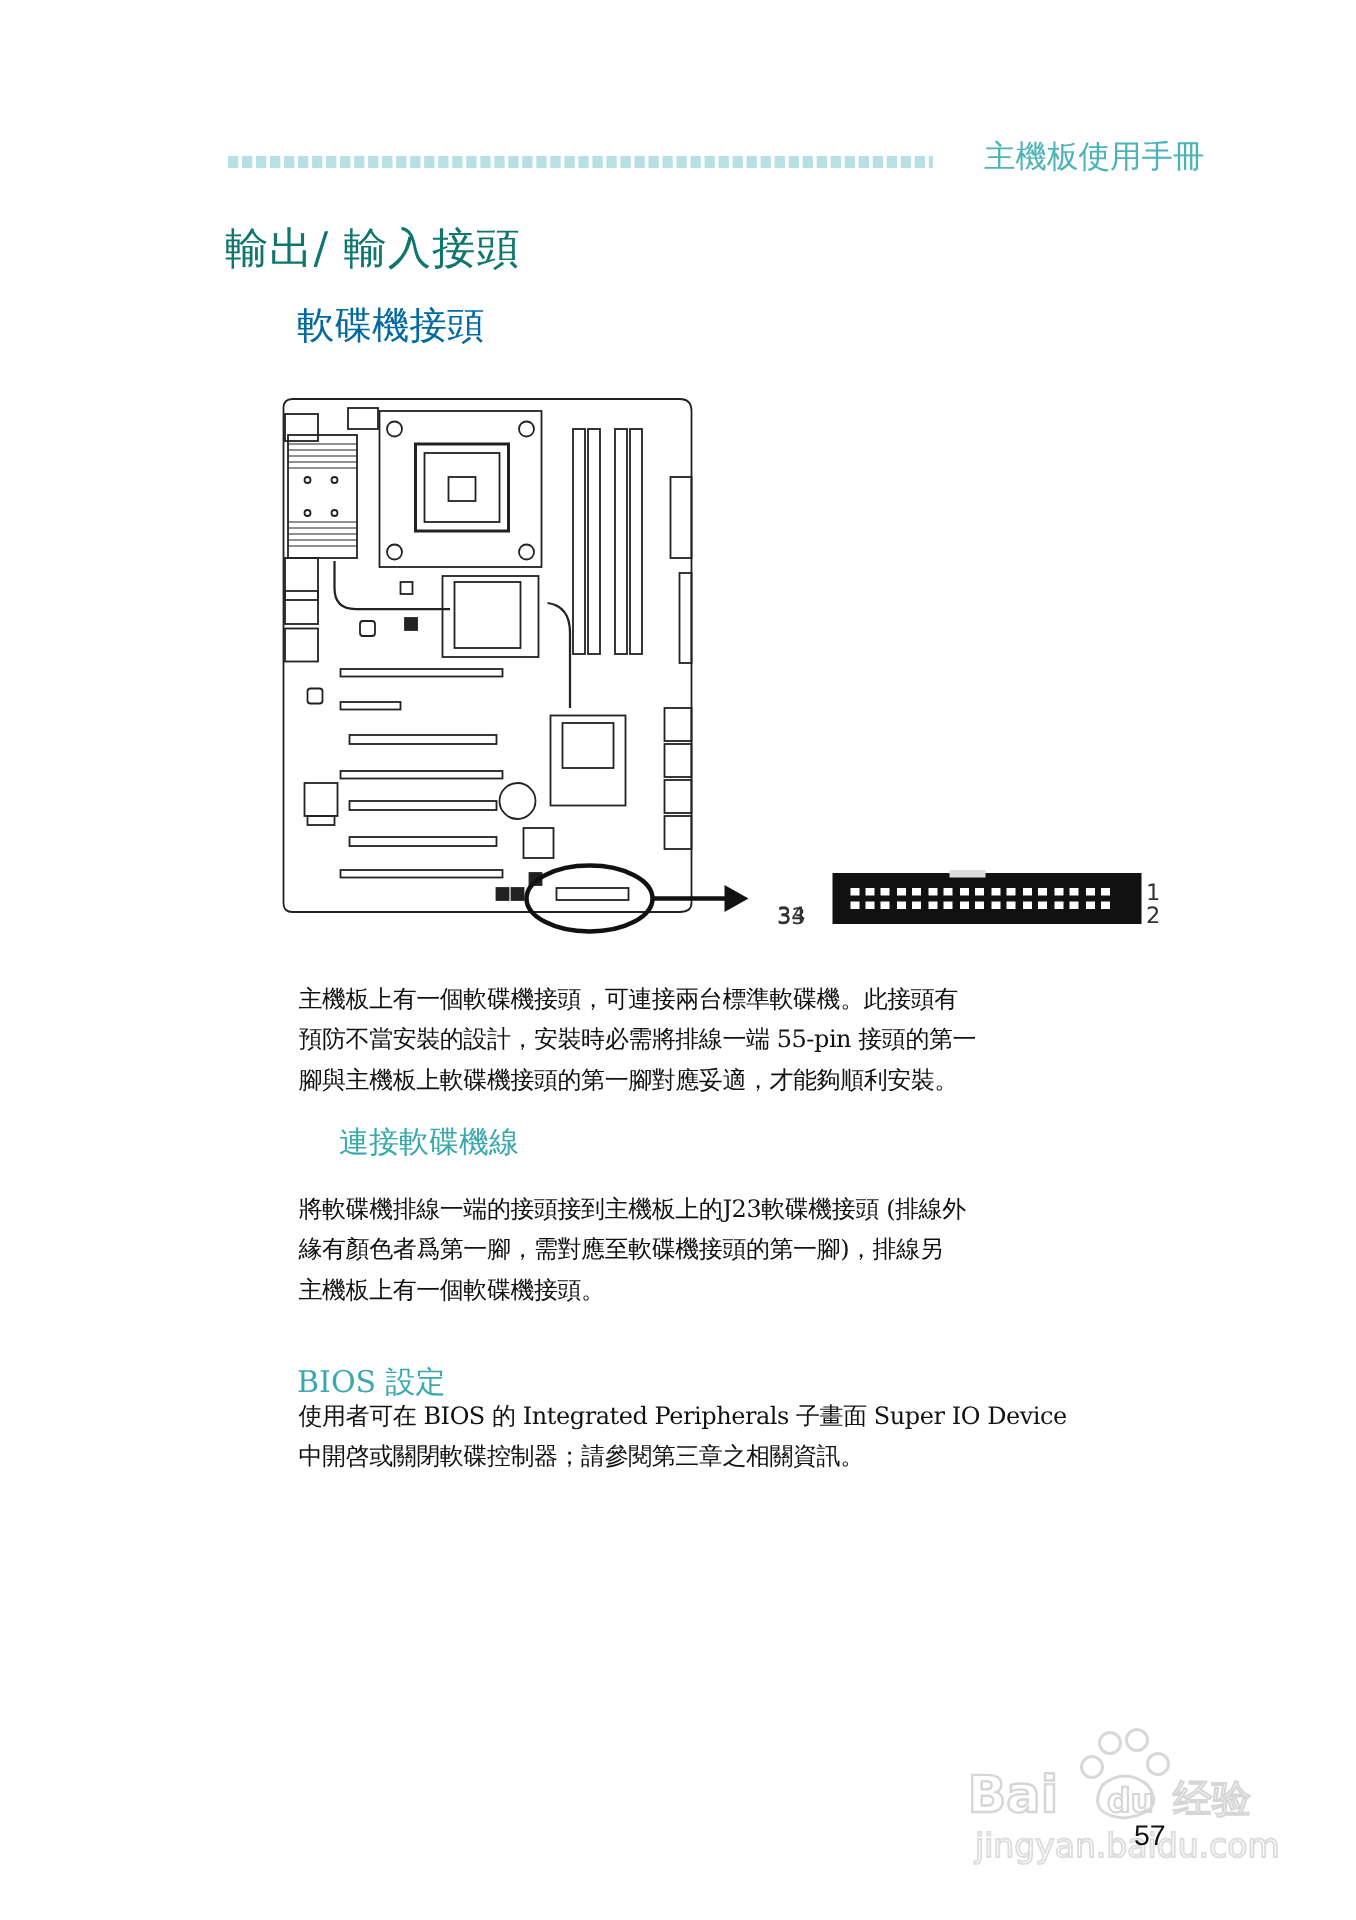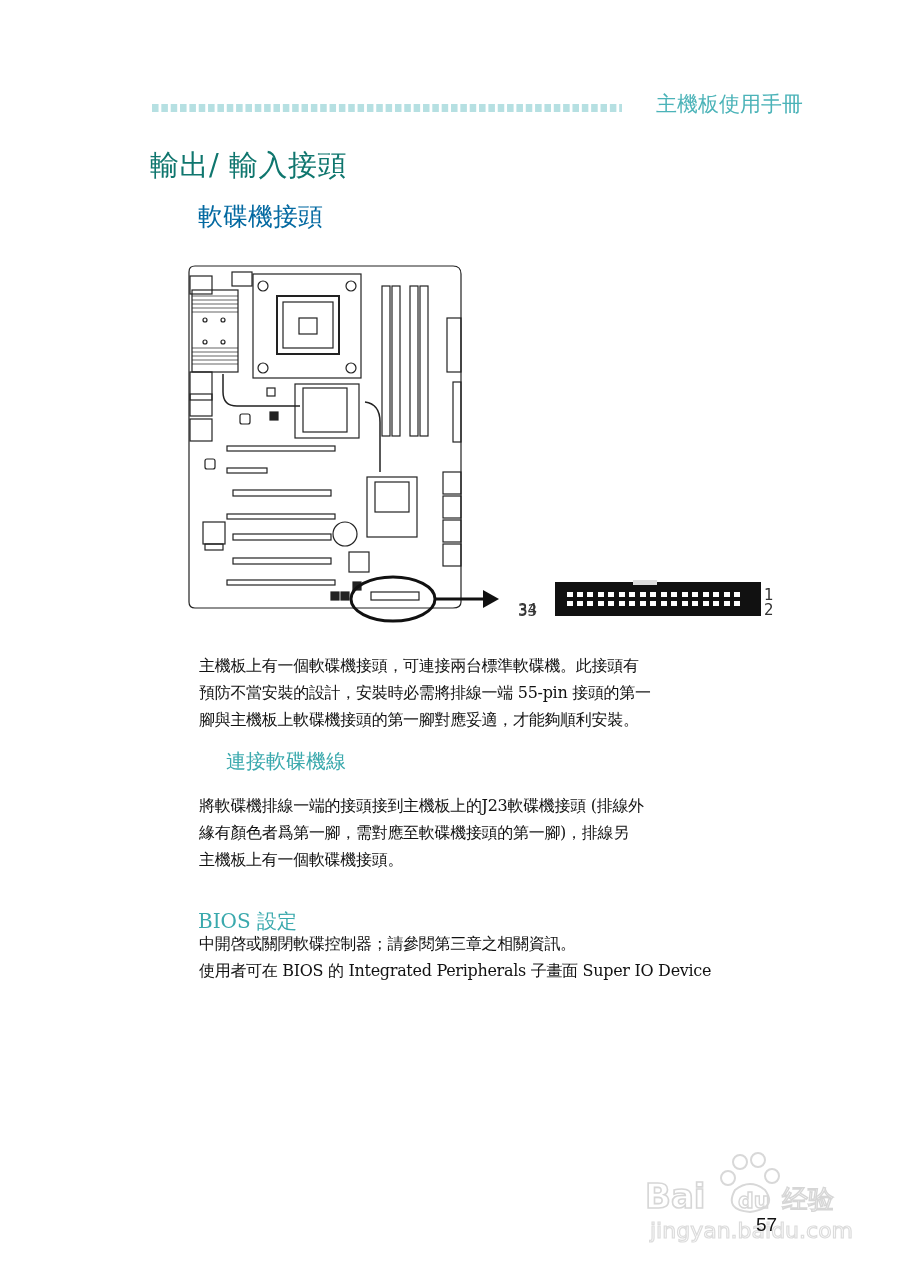--- a/index.html
+++ b/index.html
@@ -167,22 +167,22 @@
 
 <div class="abs para" style="top:792px;">
   <div>將軟碟機排線一端的接頭接到主機板上的J23軟碟機接頭 (排線外</div>
   <div>緣有顏色者爲第一腳，需對應至軟碟機接頭的第一腳)，排線另</div>
   <div>主機板上有一個軟碟機接頭。</div>
 </div>
 
 <div class="abs h3" style="left:198px; top:908px;">BIOS 設定</div>
 
 <div class="abs para" style="top:930px;">
+  <div>使用者可在 BIOS 的 Integrated Peripherals 子畫面 Super IO Device</div>
   <div>中開啓或關閉軟碟控制器；請參閱第三章之相關資訊。</div>
-  <div>使用者可在 BIOS 的 Integrated Peripherals 子畫面 Super IO Device</div>
 </div>
 
 <svg class="abs watermark" viewBox="0 0 230 100">
   <g fill="none" stroke="#d8d8d8" stroke-width="2">
     <circle cx="100" cy="12" r="7"></circle>
       <circle cx="118" cy="10" r="7"></circle>
     <circle cx="88" cy="28" r="7"></circle>
       <circle cx="132" cy="26" r="7"></circle>
     <path d="M95,40 Q110,28 125,40 Q138,58 110,62 Q84,60 95,40 Z"></path>
   </g>

